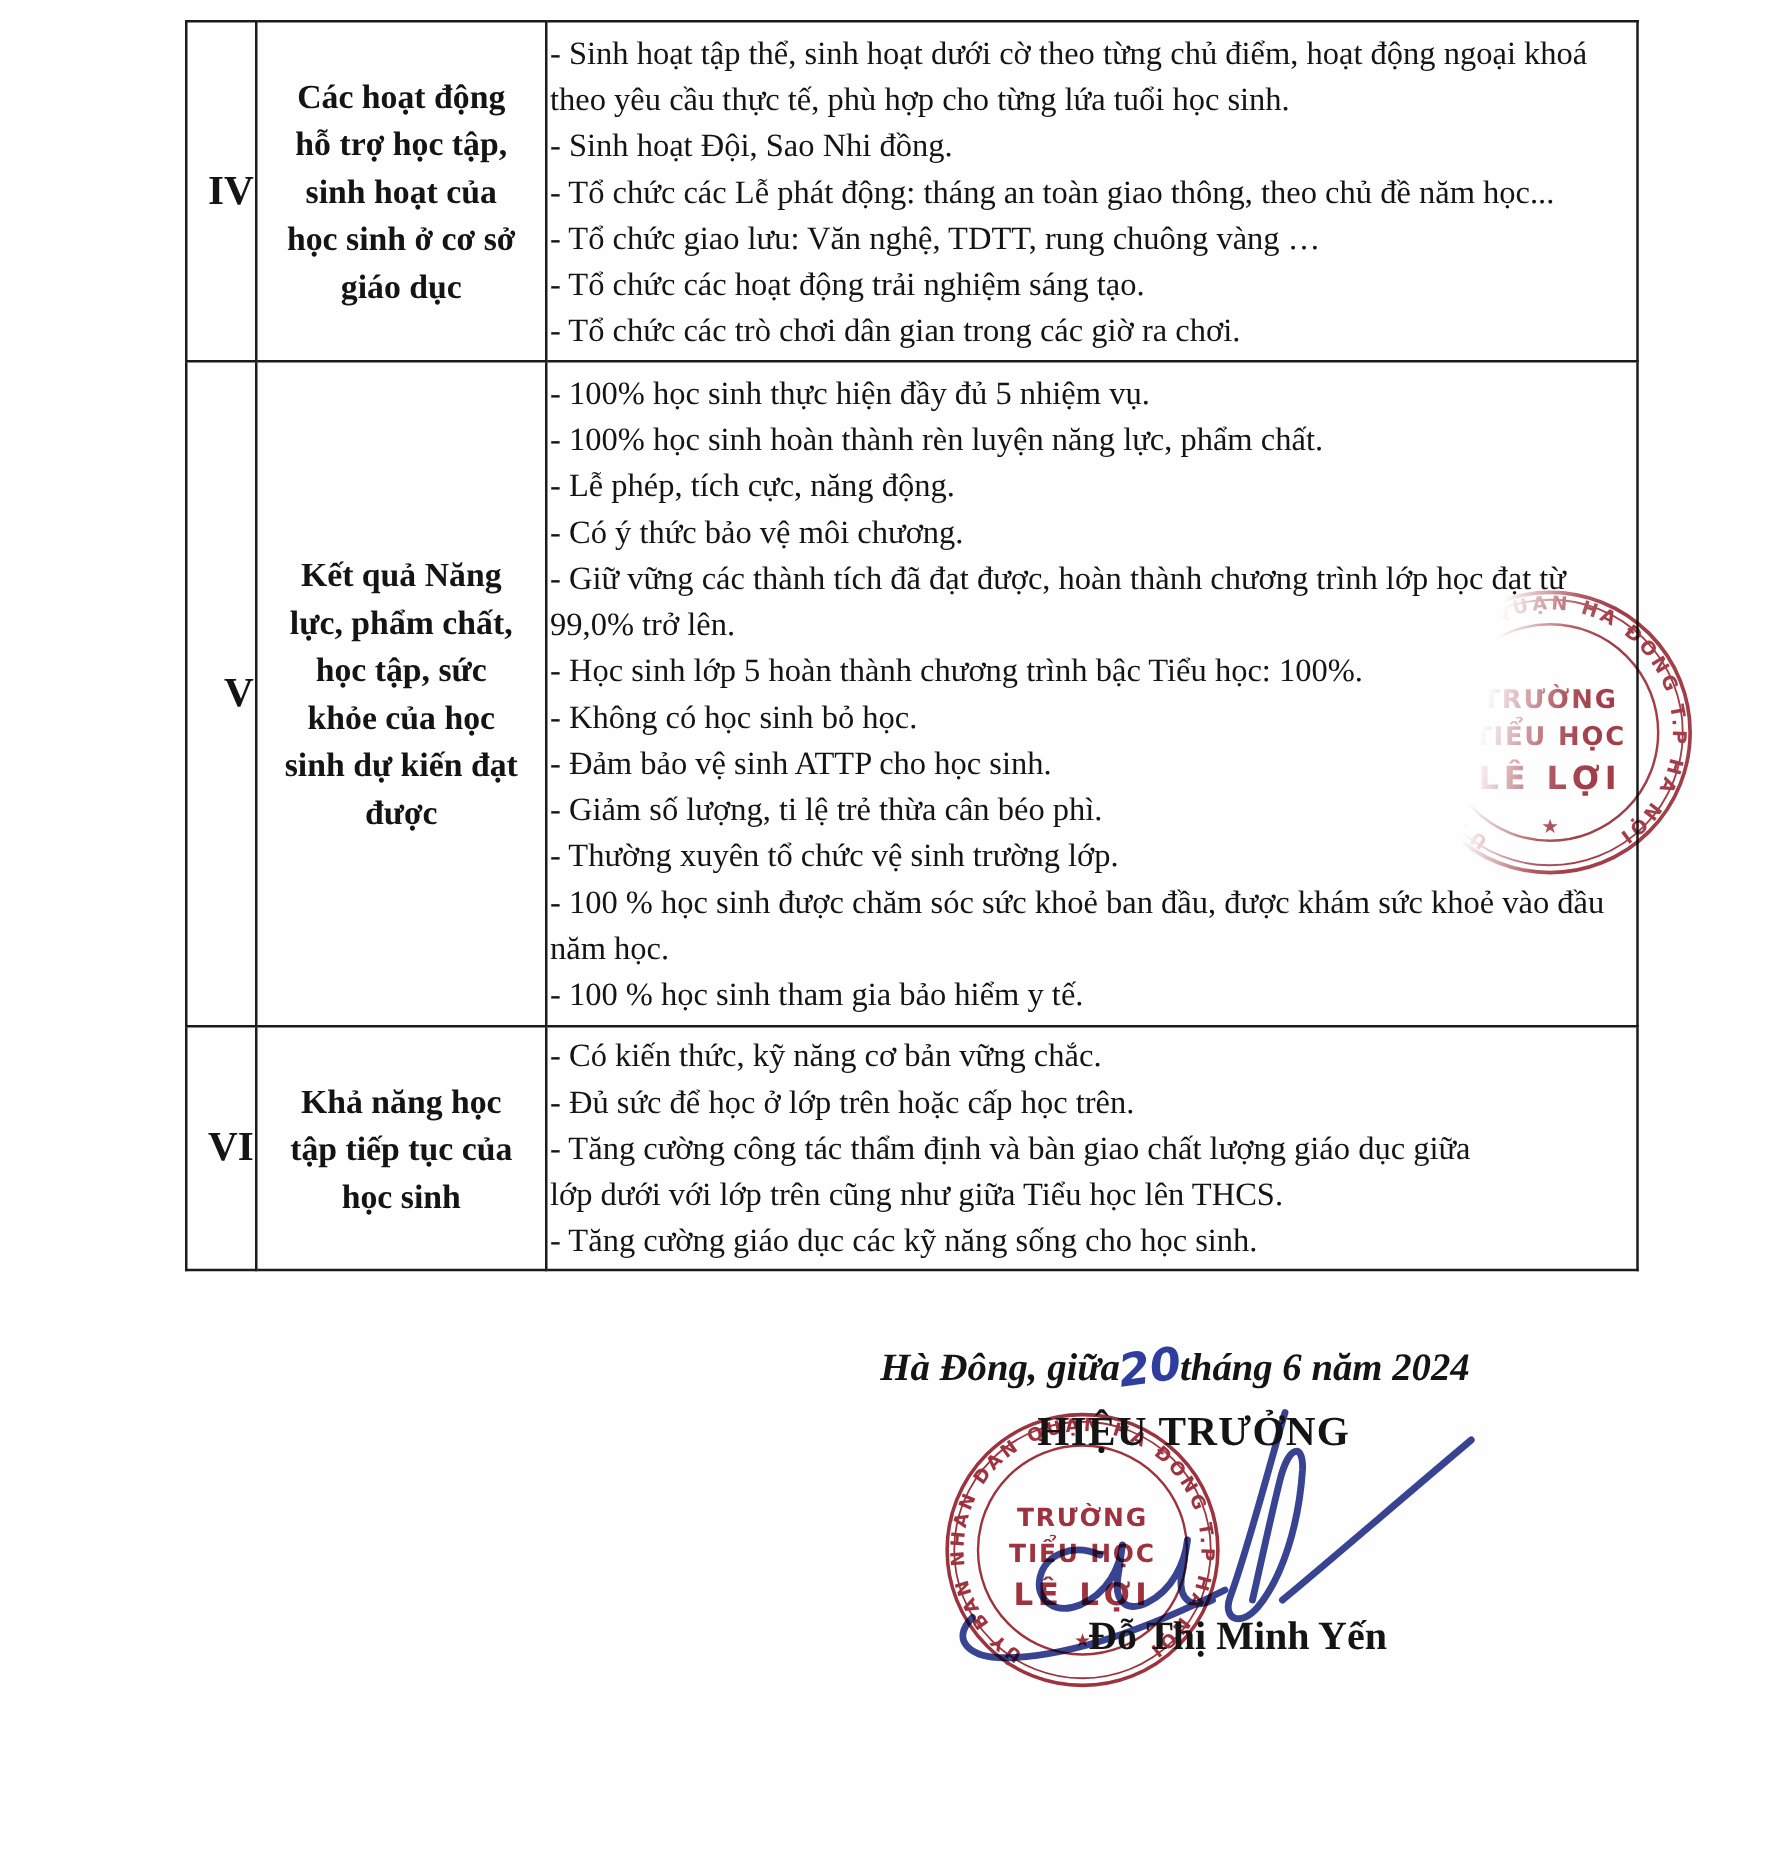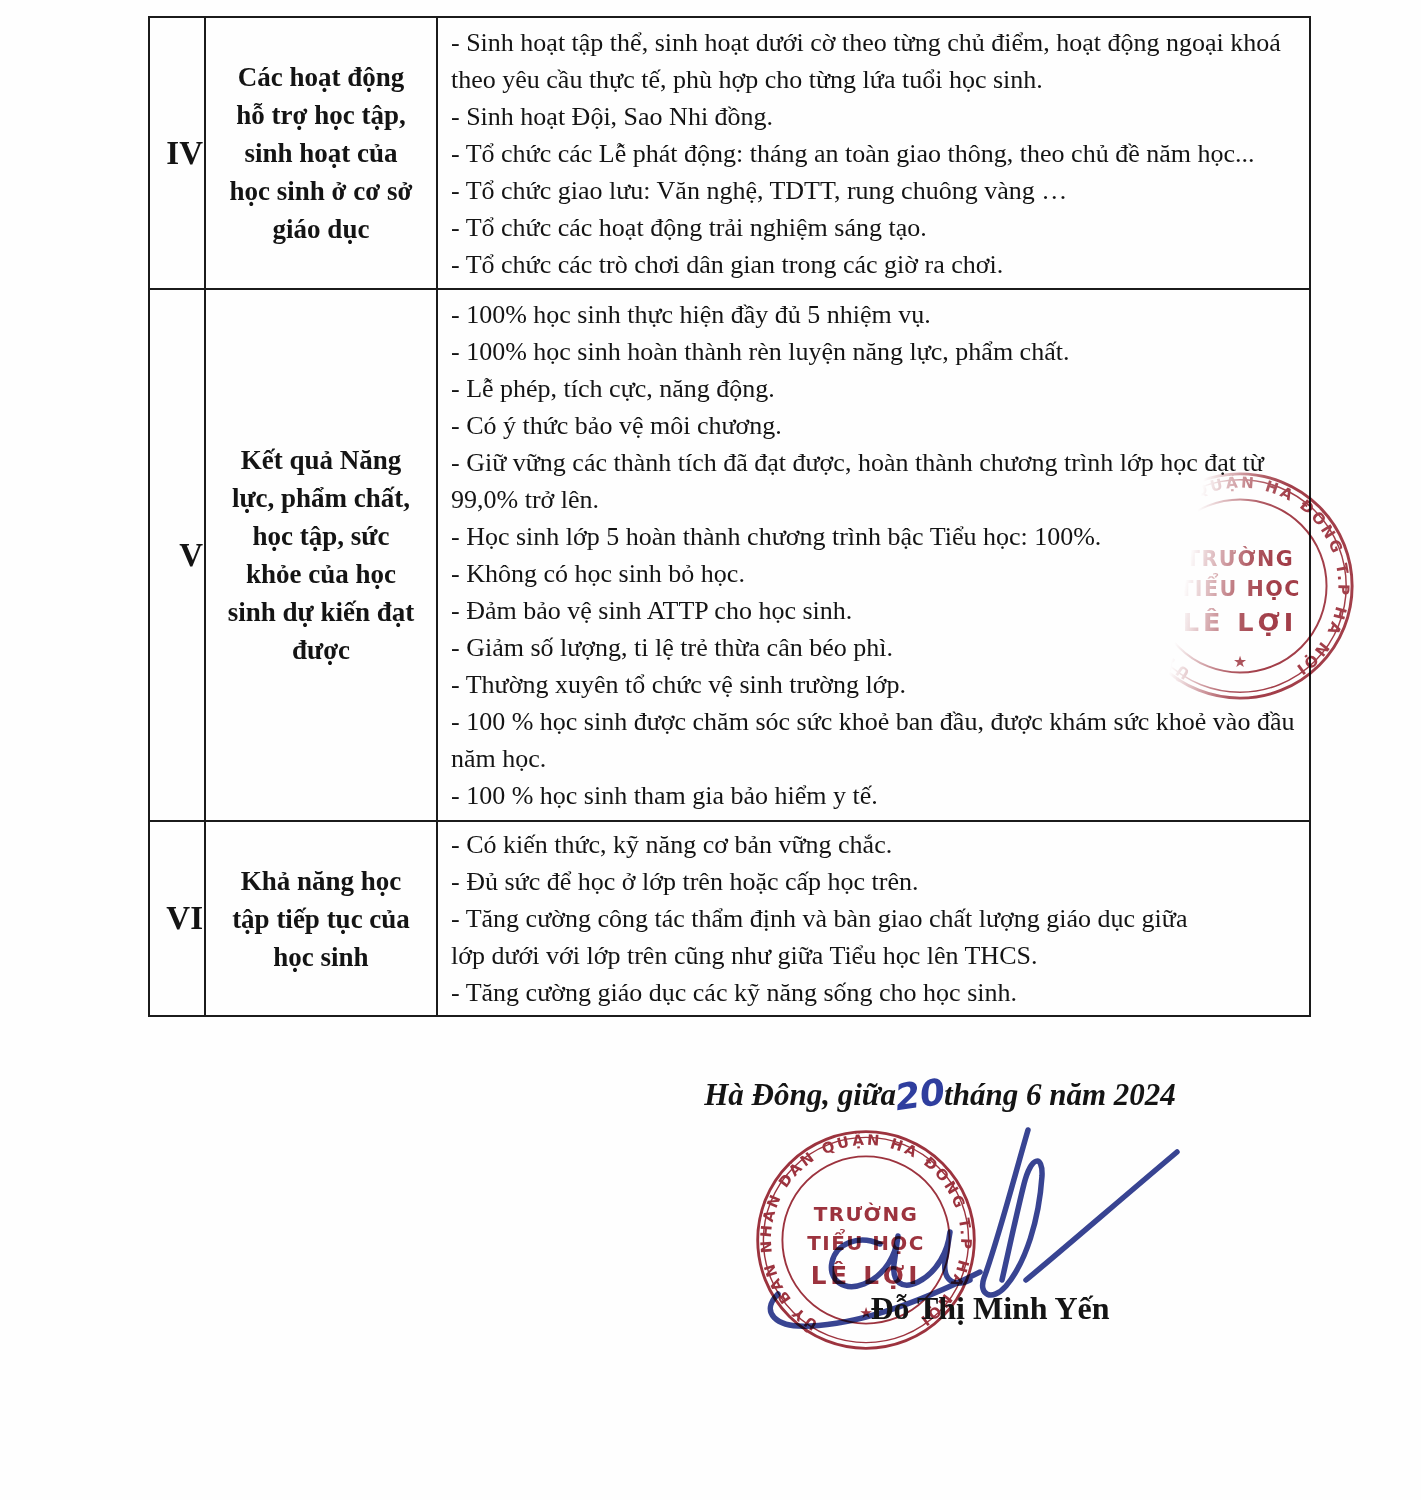--- a/index.html
+++ b/index.html
@@ -11,21 +11,21 @@
   table.doc-table{
     position:absolute;left:148px;top:16px;width:1163px;
     border-collapse:collapse;table-layout:fixed;
   }
   table.doc-table td{border:2.5px solid #1b1b1b;vertical-align:middle;}
   tr.row-1{height:272px;}
   tr.row-2{height:532px;}
   tr.row-3{height:190px;}
   td.cell-no{width:52px;text-align:right;font-weight:bold;font-size:33px;}
   td.cell-cat{width:188px;text-align:center;font-weight:bold;font-size:27px;line-height:38px;padding:4px 21px;}
-  td.cell-content{vertical-align:top;font-size:26px;line-height:37px;padding:4px 8px 4px 13px;}
+  td.cell-content{vertical-align:top;font-size:26px;line-height:37px;padding:4px 8px 4px 2px;}
   .content-line{white-space:normal;}
   
   .dateline{
     position:absolute;left:660px;top:1072px;width:560px;text-align:center;
     font-style:italic;font-weight:bold;font-size:31px;white-space:nowrap;
   }
   .hand-day{
     display:inline-block;color:#2f3e9e;font-family:"DejaVu Sans",sans-serif;
     font-style:italic;font-weight:bold;font-size:36px;transform:rotate(-8deg);
     margin:0 -1px;position:relative;top:2px;
@@ -105,20 +105,21 @@
               <div class="content-line">lớp dưới với lớp trên cũng như giữa Tiểu học lên THCS.</div>
               <div class="content-line">- Tăng cường giáo dục các kỹ năng sống cho học sinh.</div>
             </div>
         </td>
       </tr>
     </tbody>
   </table>
 
   <div class="dateline"><span>Hà Đông, giữa</span><span class="hand-day">20</span><span>tháng 6 năm 2024</span></div>
 
+  <div class="title-line">HIỆU TRƯỞNG</div>
   <div class="signer-name">Đỗ Thị Minh Yến</div>
 
   <svg class="stamp stamp-top" viewBox="0 0 240 240">
     <defs>
       <path id="ringA" d="M 70,206.6 A 100,100 0 1 1 170,206.6" fill="none"></path>
     </defs>
     <circle cx="120" cy="120" r="114" fill="none" stroke-width="3" stroke="#96232f"></circle>
     <circle cx="120" cy="120" r="108" fill="none" stroke-width="1.5" stroke="#96232f"></circle>
     <circle cx="120" cy="120" r="88" fill="none" stroke-width="2" stroke="#96232f"></circle>
     <text class="ring-path-text">

